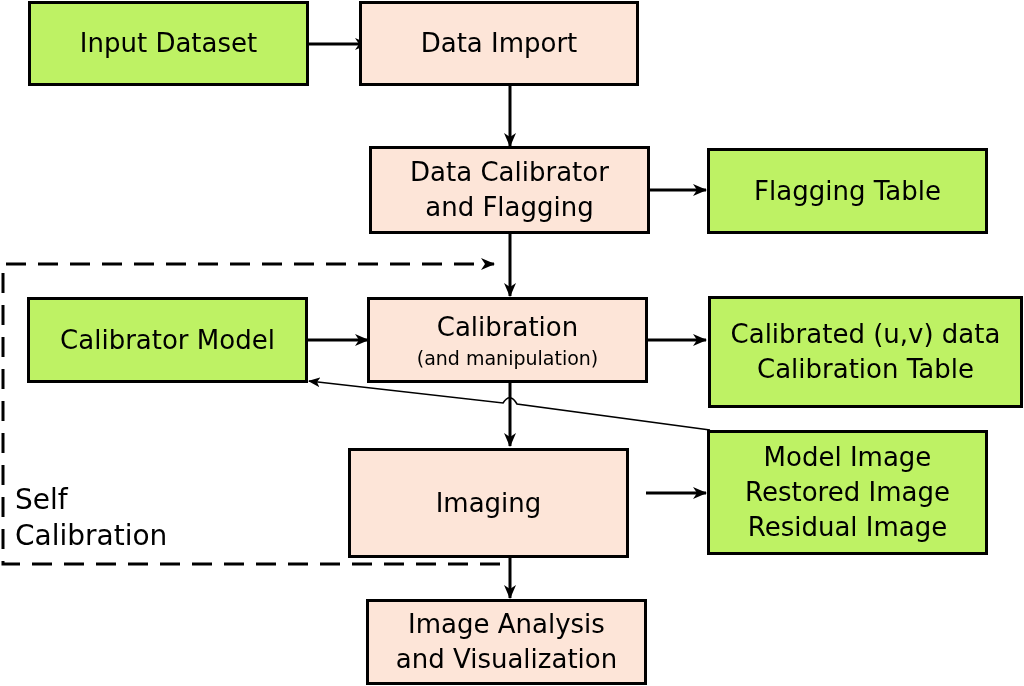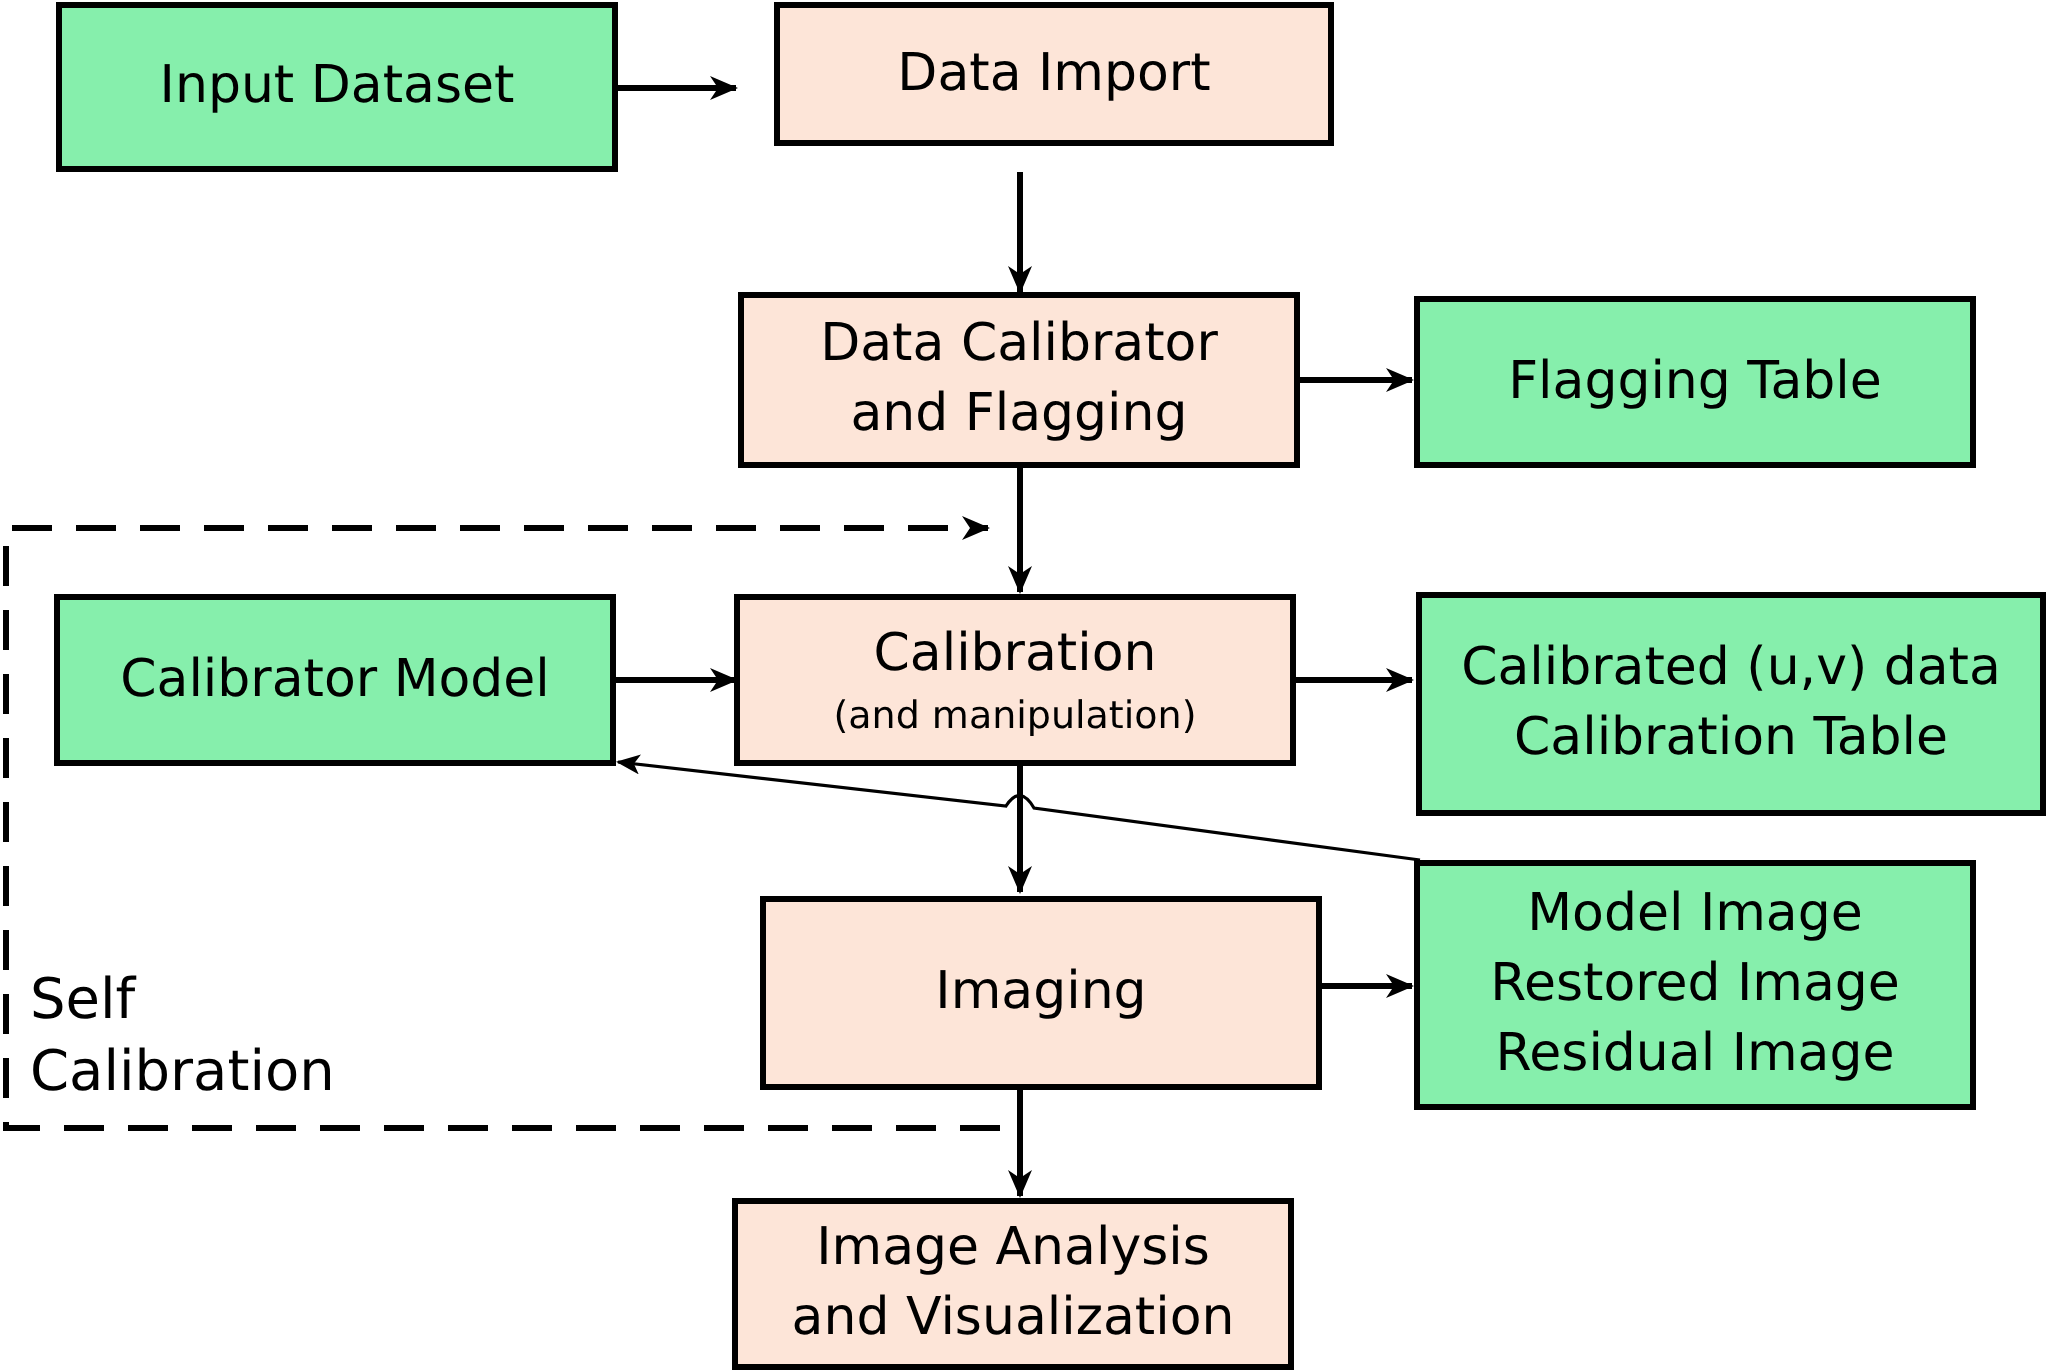--- a/index.html
+++ b/index.html
@@ -3,21 +3,21 @@
 <meta charset="utf-8">
 <style>
   html, body { margin:0; padding:0; background:#ffffff; }
   body { width:1024px; height:686px; position:relative; overflow:hidden;
          font-family:"DejaVu Sans", sans-serif; color:#000; }
   svg.wires { position:absolute; left:0; top:0; }
   .box { position:absolute; box-sizing:border-box; border:3px solid #000;
          display:flex; flex-direction:column; align-items:center; justify-content:center;
          text-align:center; font-size:26px; line-height:35px; }
   .box.proc { background:#fde5d8; }
-  .box.io { background:#86efac; }
+  .box.io { background:#bef264; }
   .small { font-size:19px; line-height:26px; }
   .label { position:absolute; font-size:28px; line-height:36px; }
 </style>
 </head>
 <body>
 
 <svg class="wires" width="1024" height="686" viewBox="0 0 1024 686">
   <defs>
     <marker id="ah" markerWidth="14" markerHeight="12" refX="13" refY="6" orient="auto" markerUnits="userSpaceOnUse">
       <path d="M0,0 L14,6 L0,12 L4,6 Z" fill="#000"></path>
@@ -47,21 +47,21 @@
 
   <line x1="510" y1="534" x2="510" y2="598" stroke="#000" stroke-width="3" marker-end="url(#ah)"></line>
 
   <path d="M500,564 L3,564 L3,264 L494,264" fill="none" stroke="#000" stroke-width="3" stroke-dasharray="20,12" marker-end="url(#ah)"></path>
 </svg>
 
 <div class="box io" style="left:28px;top:1px;width:281px;height:85px;">
   <span>Input Dataset</span>
 </div>
 
-<div class="box proc" style="left:387px;top:1px;width:280px;height:72px;">
+<div class="box proc" style="left:359px;top:1px;width:280px;height:85px;">
   <span>Data Import</span>
 </div>
 
 <div class="box proc" style="left:369px;top:146px;width:281px;height:88px;">
   <span>Data Calibrator</span>
   <span>and Flagging</span>
 </div>
 
 <div class="box io" style="left:707px;top:148px;width:281px;height:86px;">
   <span>Flagging Table</span>
@@ -74,21 +74,21 @@
 <div class="box proc" style="left:367px;top:297px;width:281px;height:86px;">
   <span>Calibration</span>
   <span class="small">(and manipulation)</span>
 </div>
 
 <div class="box io" style="left:708px;top:296px;width:315px;height:112px;">
   <span>Calibrated (u,v) data</span>
   <span>Calibration Table</span>
 </div>
 
-<div class="box proc" style="left:380px;top:448px;width:281px;height:97px;">
+<div class="box proc" style="left:348px;top:448px;width:281px;height:110px;">
   <span>Imaging</span>
 </div>
 
 <div class="box io" style="left:707px;top:430px;width:281px;height:125px;">
   <span>Model Image</span>
   <span>Restored Image</span>
   <span>Residual Image</span>
 </div>
 
 <div class="box proc" style="left:366px;top:599px;width:281px;height:86px;">

